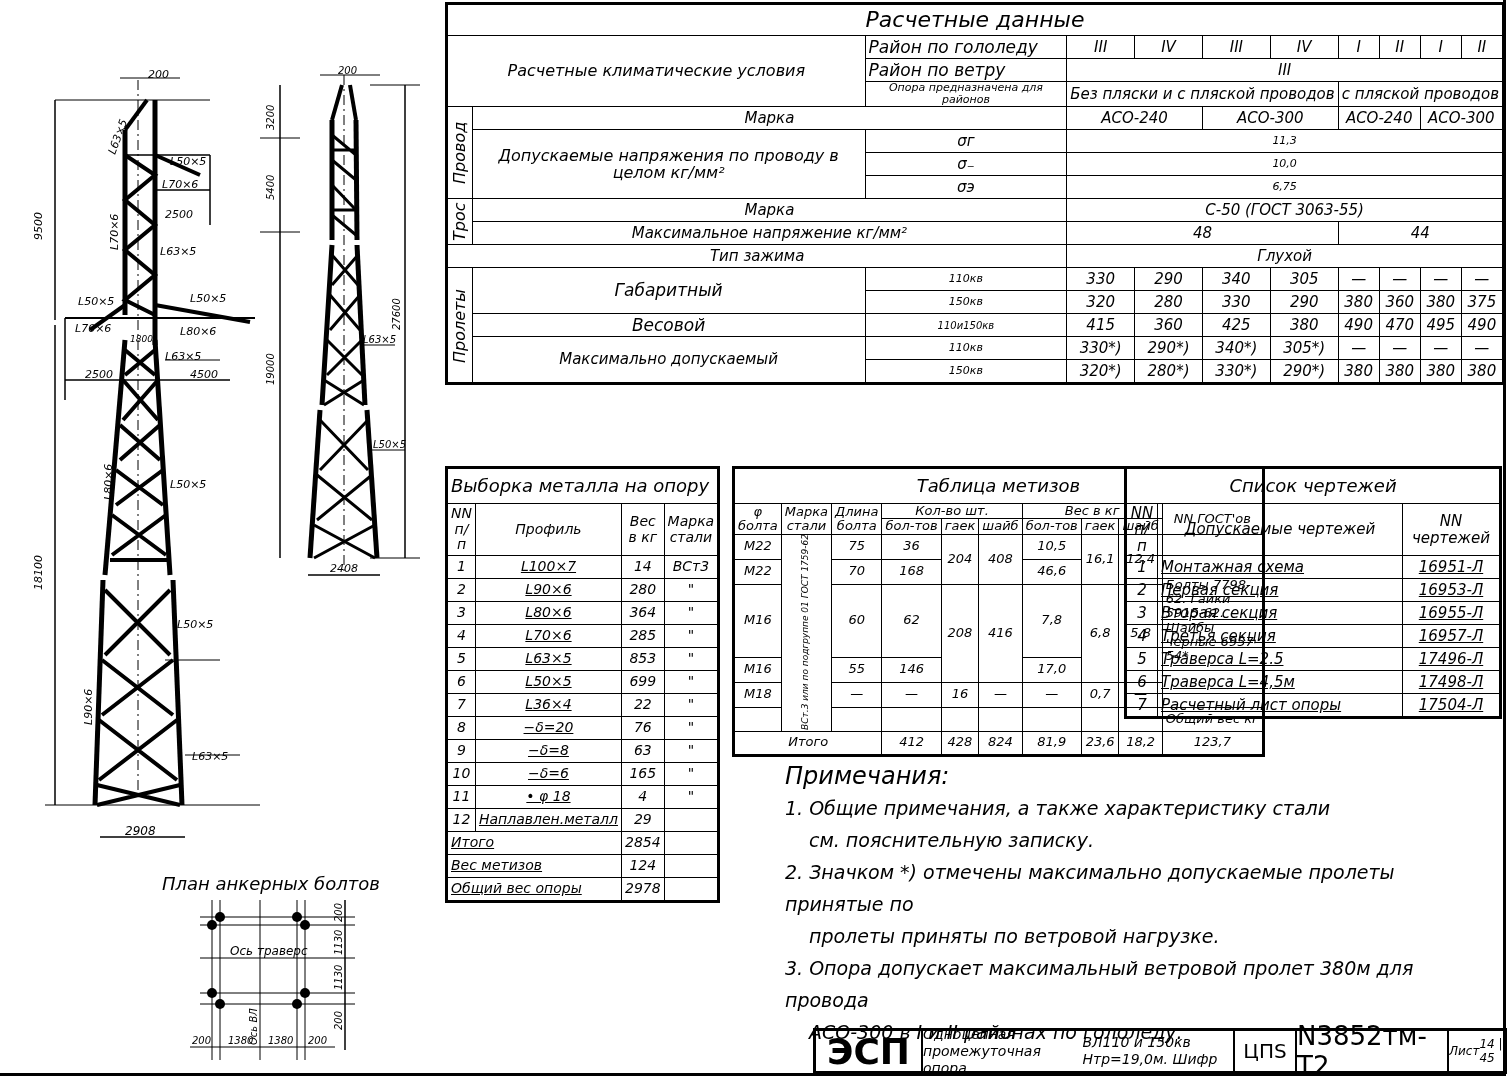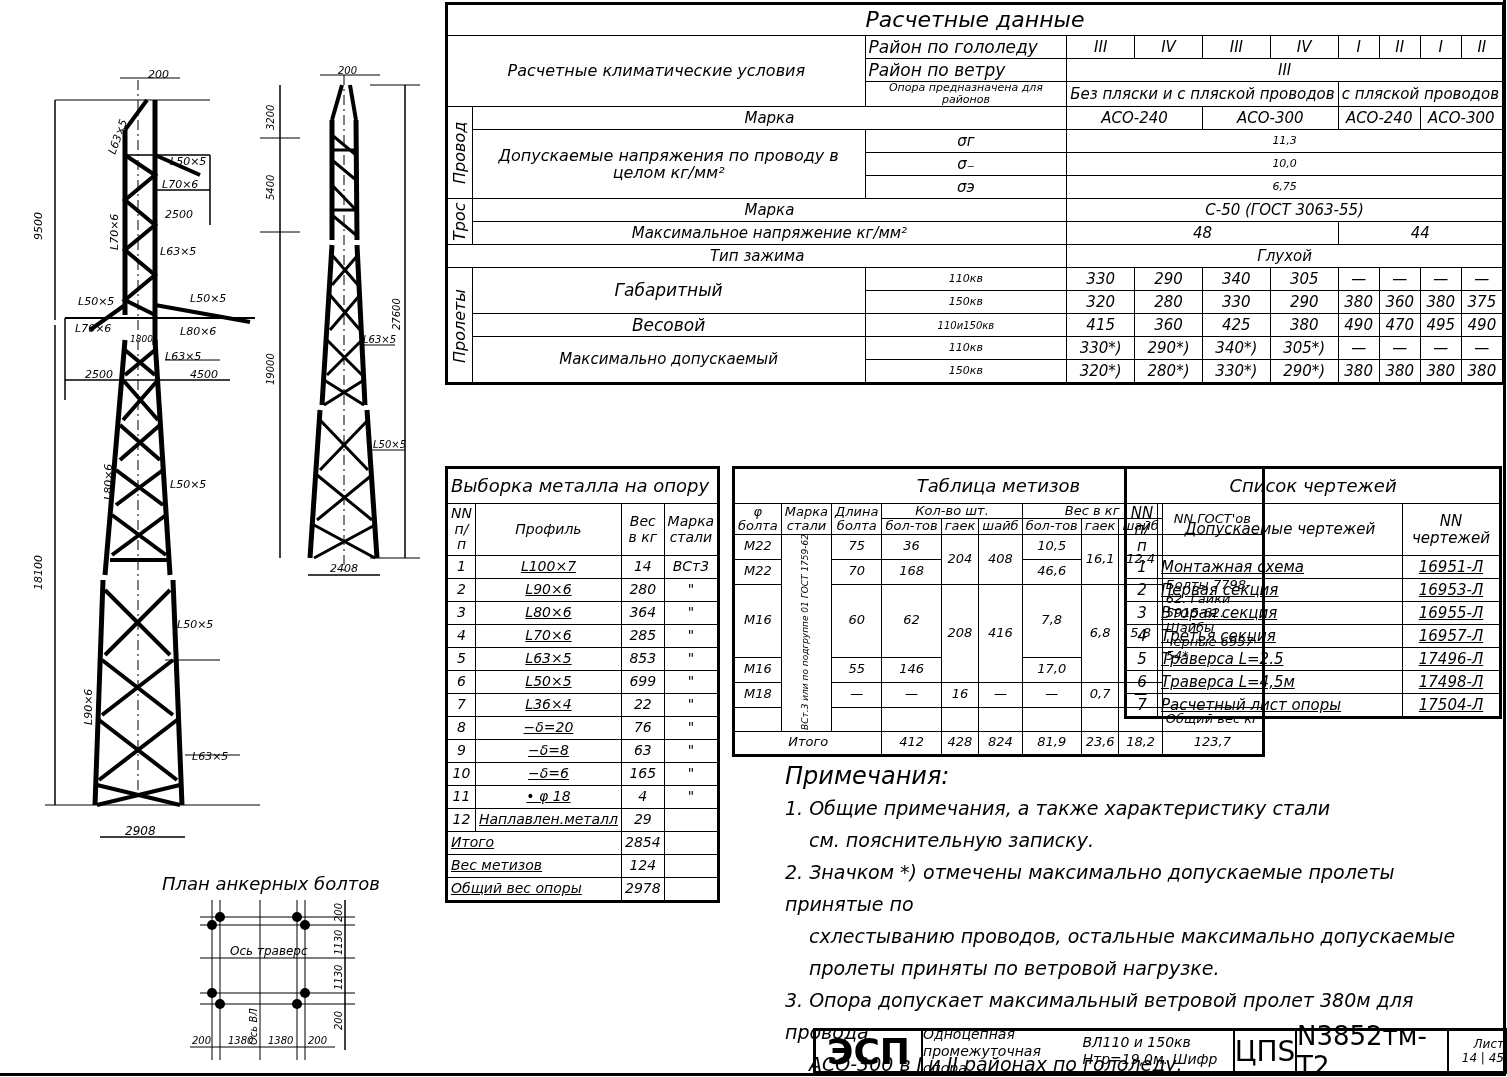--- a/index.html
+++ b/index.html
@@ -402,35 +402,34 @@
         </tr>
       </tbody>
 </table>
 </div>
 
 <div class="abs notes" style="left:785px;top:760px;width:700px;">
   <div class="h" style="">Примечания:</div>
   <div>1. Общие примечания, а также характеристику стали</div>
   <div style="padding-left:24px;">см. пояснительную записку.</div>
   <div>2. Значком *) отмечены максимально допускаемые пролеты принятые по</div>
-  <div style="padding-left:24px;">схлестыванию проводов, остальные максимально допускаемые</div>
   <div style="padding-left:24px;">пролеты приняты по ветровой нагрузке.</div>
   <div>3. Опора допускает максимальный ветровой пролет 380м для провода</div>
   <div style="padding-left:24px;">АСО-300 в I и II районах по гололеду.</div>
 </div>
 
 <div class="abs stamp" style="left:813px;top:1028px;width:688px;">
   <div style="width:105px;font-size:36px;font-weight:bold;font-style:normal;">ЭСП</div>
   <div style="width:310px;flex-direction:row;font-size:14px;line-height:17px;">
     <span>Одноцепная промежуточная опора</span>
     <span>ВЛ110 и 150кв Hтр=19,0м. Шифр</span>
   </div>
-  <div style="width:60px;font-size:28px;font-style:normal;">ЦПS</div>
+  <div style="width:60px;font-size:20px;font-style:normal;">ЦПS</div>
   <div style="width:150px;font-size:26px;font-style:normal;">N3852тм-Т2</div>
-  <div style="flex:1;flex-direction:column;border-right:none;font-size:12px;align-items:flex-end;">
+  <div style="flex:1;flex-direction:row;border-right:none;font-size:12px;">
     <span>Лист</span>
     <span><span>14</span> | <span>45</span></span>
   </div>
 </div>
 
 <svg class="abs" style="left:30px;top:60px;" width="230" height="800">
   <g stroke="#000" fill="none">
 
     <line x1="25" y1="40" x2="180" y2="40" stroke-width="1"></line>
     <line x1="25" y1="40" x2="25" y2="260" stroke-width="1.5"></line>

